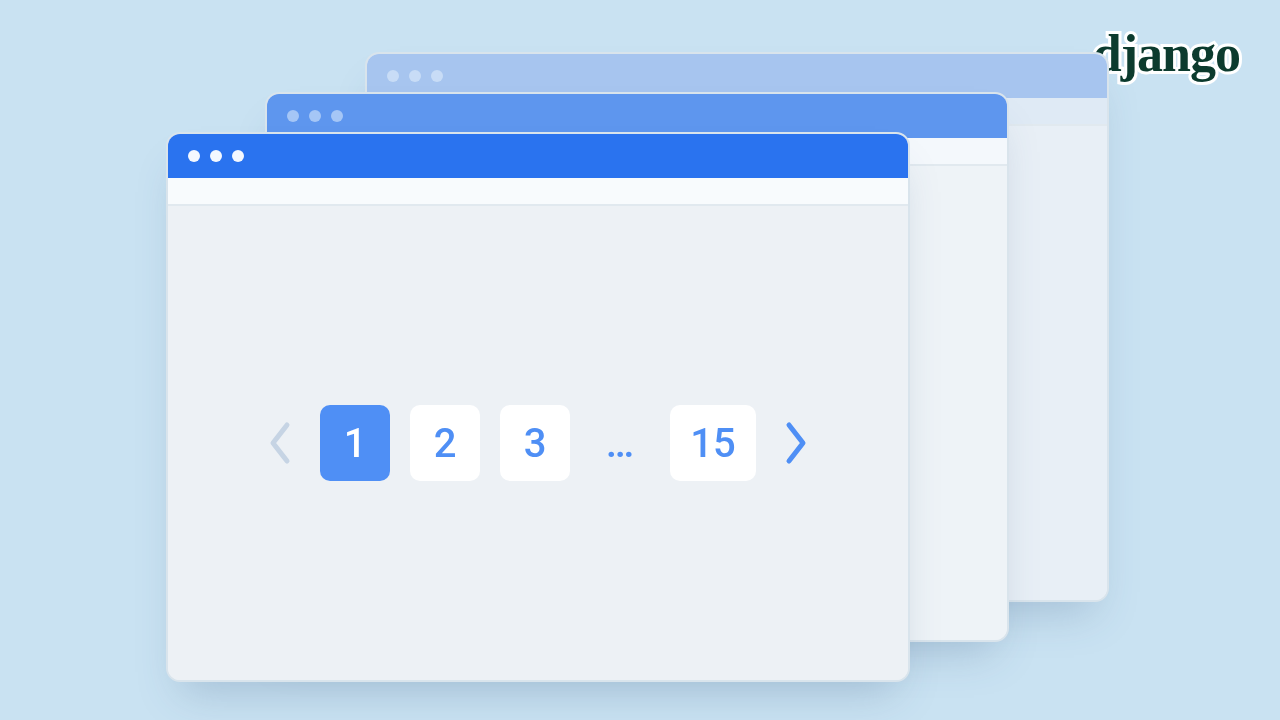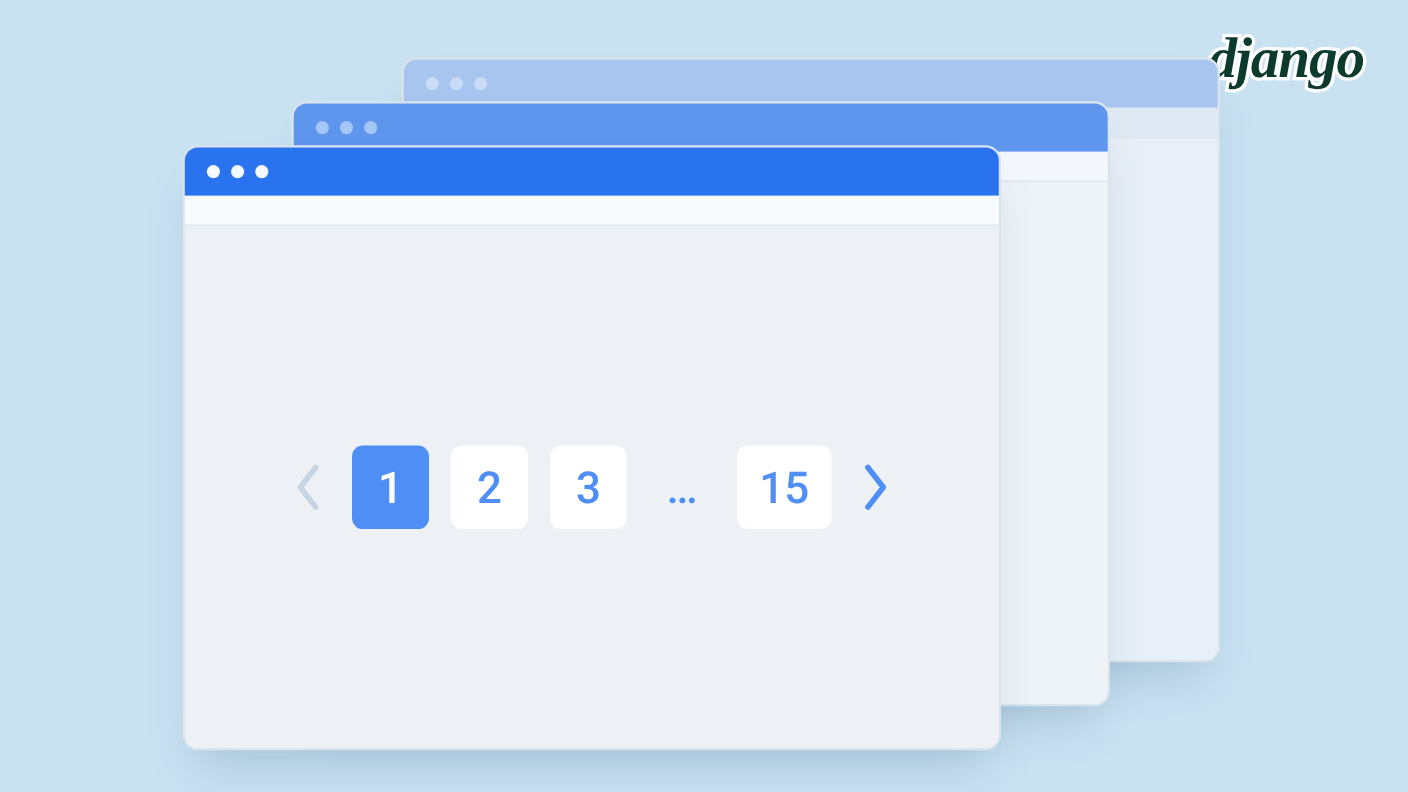--- a/index.html
+++ b/index.html
@@ -42,21 +42,21 @@
   .page-btn.wide{width:86px;}
   .page-btn.active{background:#4f8ff5;color:#fff;}
   .ellipsis{width:60px;text-align:center;font-size:40px;color:#4f8ff5;font-weight:500;user-select:none;}
   .chevron{width:40px;height:76px;display:flex;align-items:center;justify-content:center;cursor:pointer;}
   .chevron svg{stroke-width:5;fill:none;stroke-linecap:round;stroke-linejoin:round;}
   .chevron.prev svg{stroke:#c6d4e4;}
   .chevron.next svg{stroke:#4f8ff5;}
 
   
   .logo{position:absolute;top:24px;right:40px;font-size:52px;font-weight:800;
-        font-family:Georgia,"Times New Roman",serif;font-style:italic;letter-spacing:-1px;
+        font-family:Georgia,"Times New Roman",serif;letter-spacing:-1px;
         color:#0c3b2e;-webkit-text-stroke:6px #fff;paint-order:stroke fill;margin-left:24px;}
 </style>
 </head>
 <body>
 
 <div class="logo">django</div>
 
 <div class="win back">
   <div class="titlebar">
     <span class="dot"></span>

